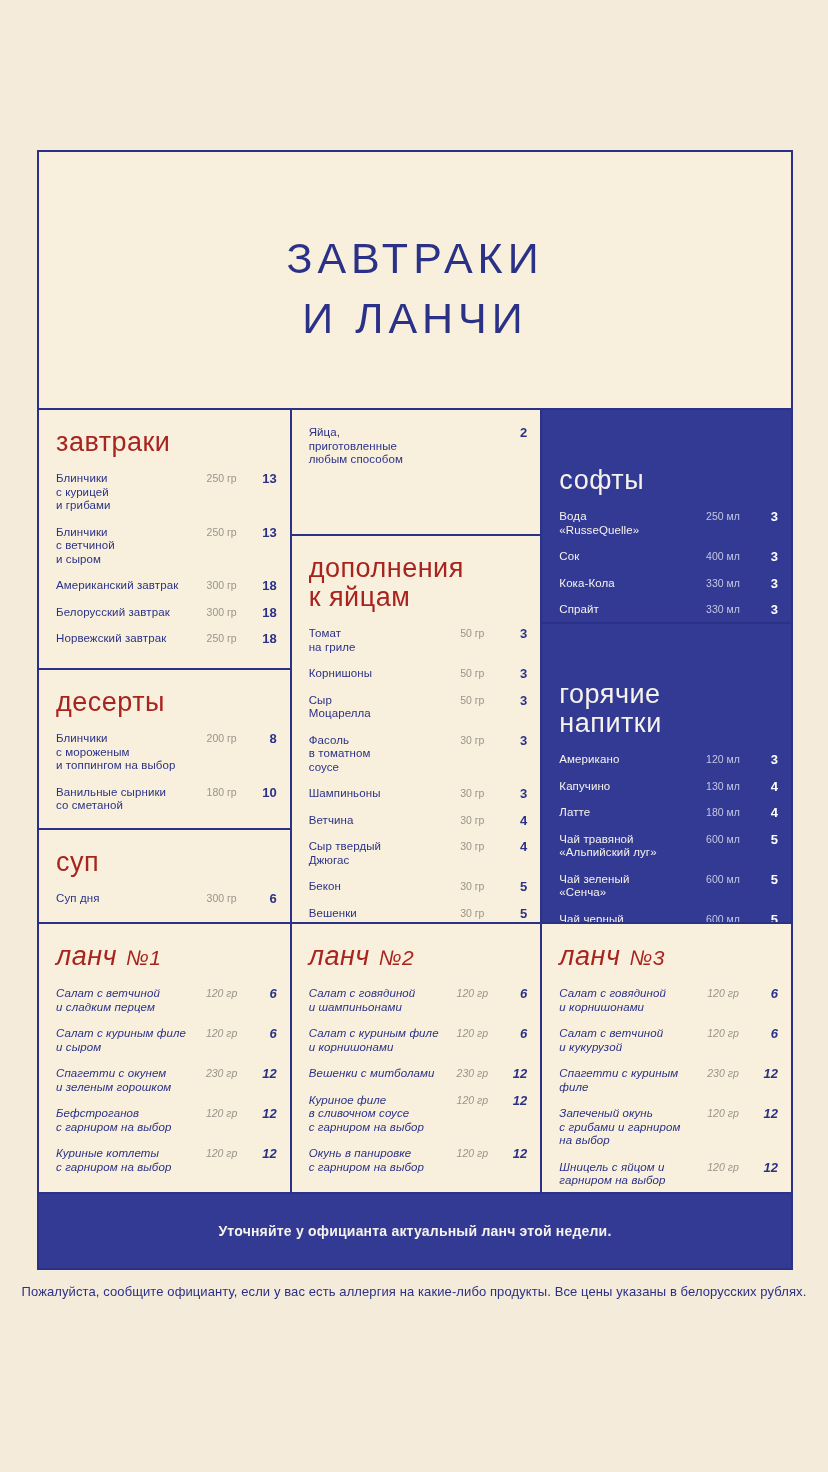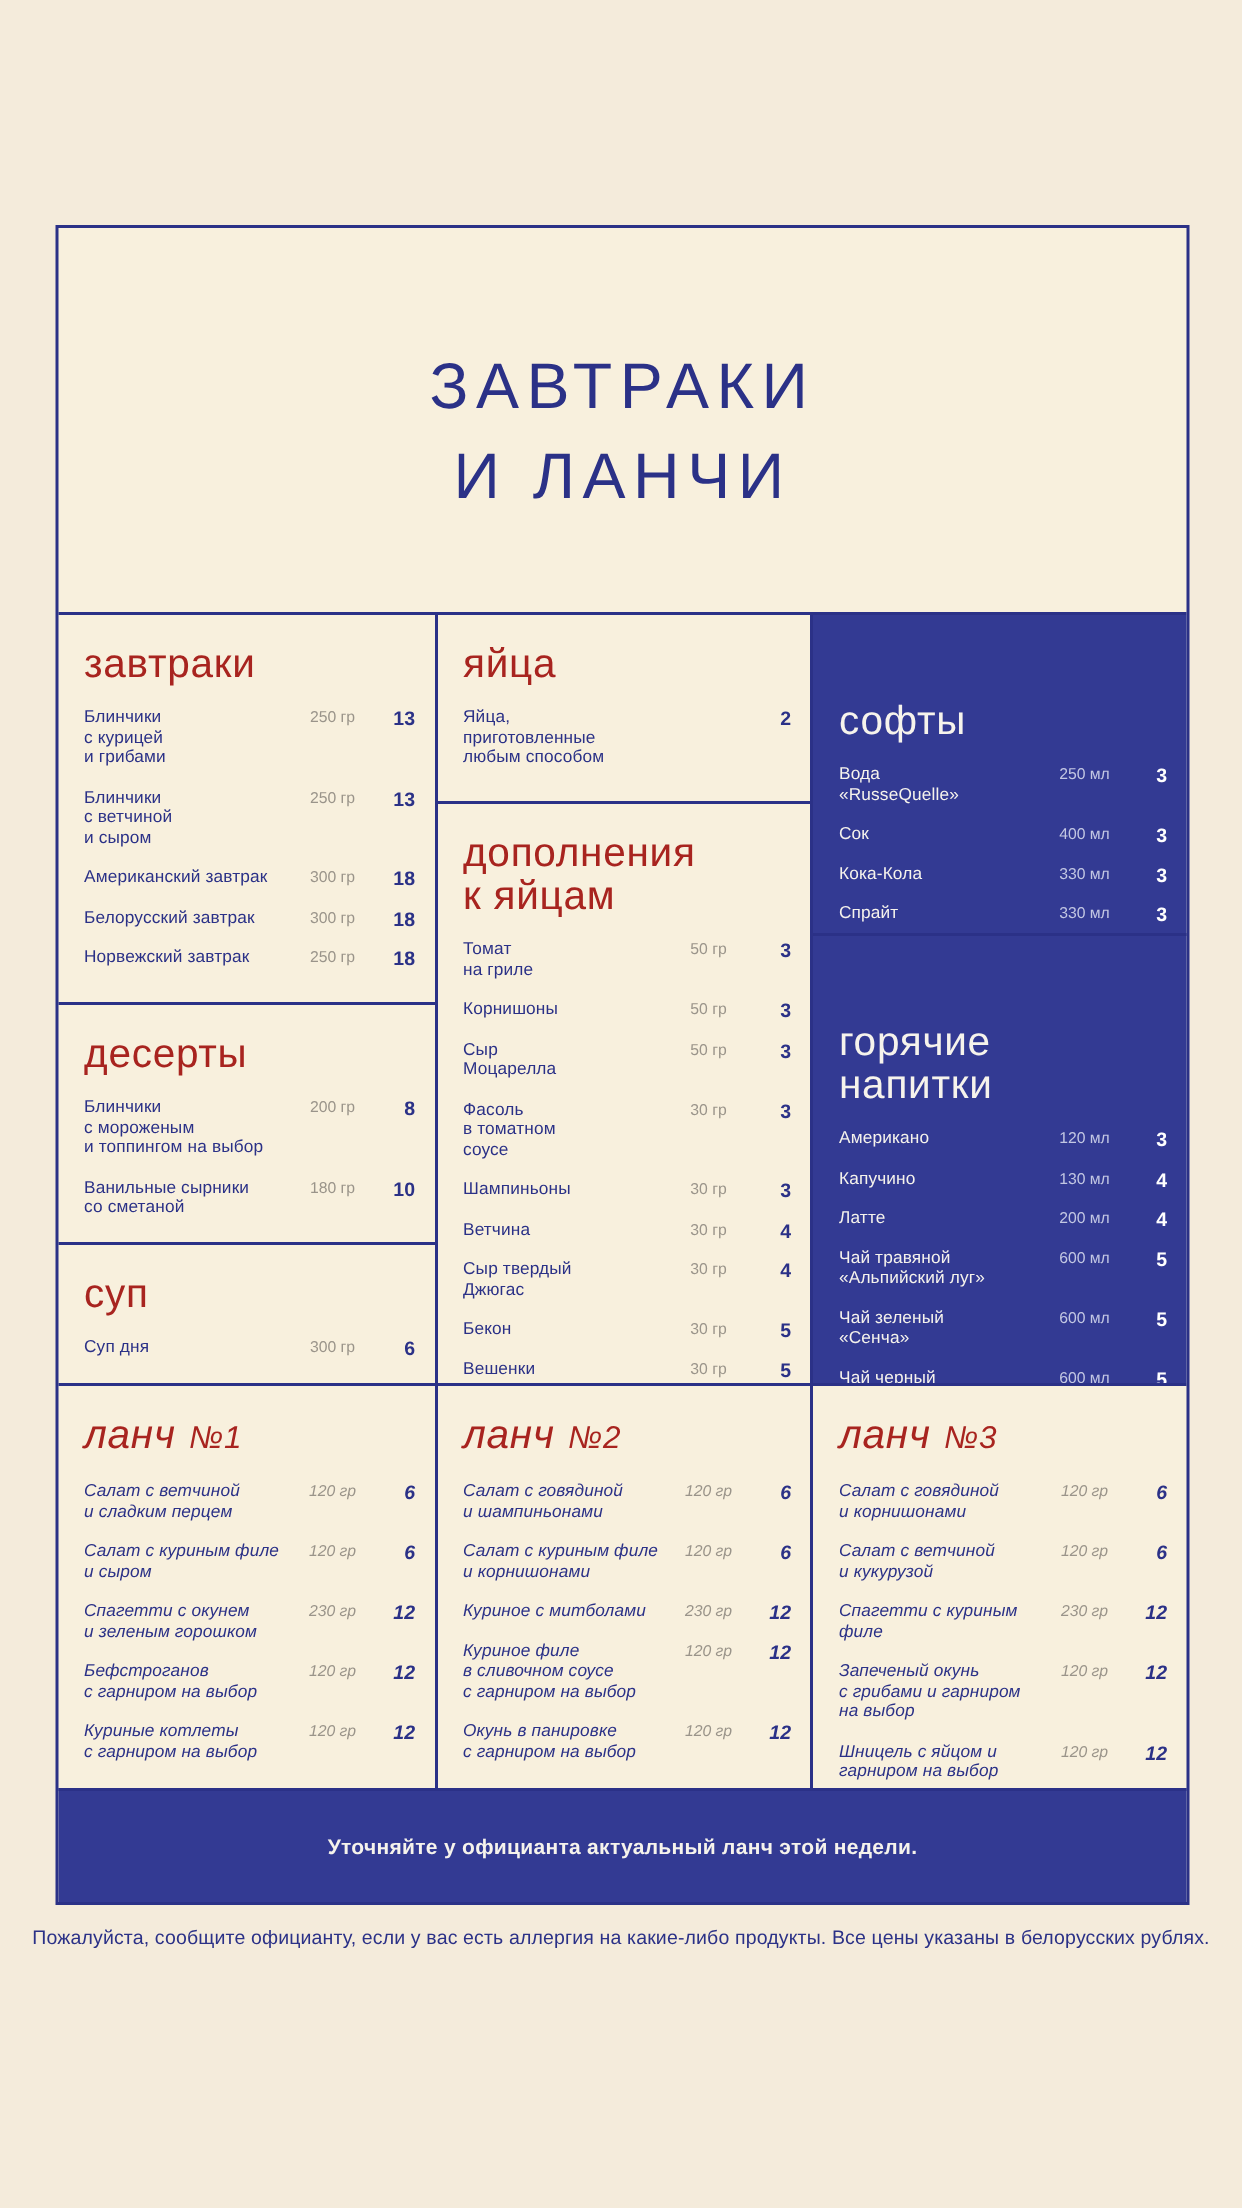--- a/index.html
+++ b/index.html
@@ -152,21 +152,20 @@
                 <span class="item-name">Суп дня</span>
                 <span class="item-qty">300 гр</span>
                 <span class="item-price">6</span>
               </div>
             </div>
         </div>
       </div>
 
       <div class="col">
         <div class="section s-eggs">
-          <h2 class="heading"><span class="heading-label">яйца</span></h2>
           <div class="items">
               <div class="item-row">
                 <span class="item-name">Яйца,
 приготовленные
 любым способом</span>
                 <span class="item-qty"></span>
                 <span class="item-price">2</span>
               </div>
             </div>
         </div>
@@ -269,21 +268,21 @@
                 <span class="item-qty">120 мл</span>
                 <span class="item-price">3</span>
               </div>
               <div class="item-row">
                 <span class="item-name">Капучино</span>
                 <span class="item-qty">130 мл</span>
                 <span class="item-price">4</span>
               </div>
               <div class="item-row">
                 <span class="item-name">Латте</span>
-                <span class="item-qty">200 мл</span>
+                <span class="item-qty">180 мл</span>
                 <span class="item-price">4</span>
               </div>
               <div class="item-row">
                 <span class="item-name">Чай травяной
 «Альпийский луг»</span>
                 <span class="item-qty">600 мл</span>
                 <span class="item-price">5</span>
               </div>
               <div class="item-row">
                 <span class="item-name">Чай зеленый
@@ -350,21 +349,21 @@
                 <span class="item-qty">120 гр</span>
                 <span class="item-price">6</span>
               </div>
               <div class="item-row">
                 <span class="item-name">Салат с куриным филе
 и корнишонами</span>
                 <span class="item-qty">120 гр</span>
                 <span class="item-price">6</span>
               </div>
               <div class="item-row">
-                <span class="item-name">Куриное с митболами</span>
+                <span class="item-name">Вешенки с митболами</span>
                 <span class="item-qty">230 гр</span>
                 <span class="item-price">12</span>
               </div>
               <div class="item-row">
                 <span class="item-name">Куриное филе
 в сливочном соусе
 с гарниром на выбор</span>
                 <span class="item-qty">120 гр</span>
                 <span class="item-price">12</span>
               </div>

